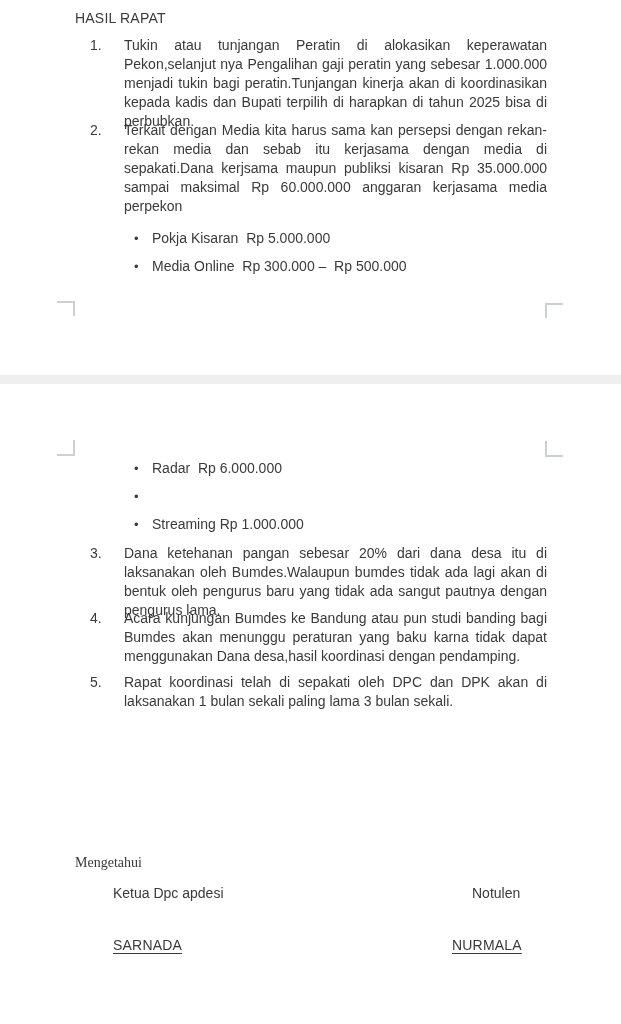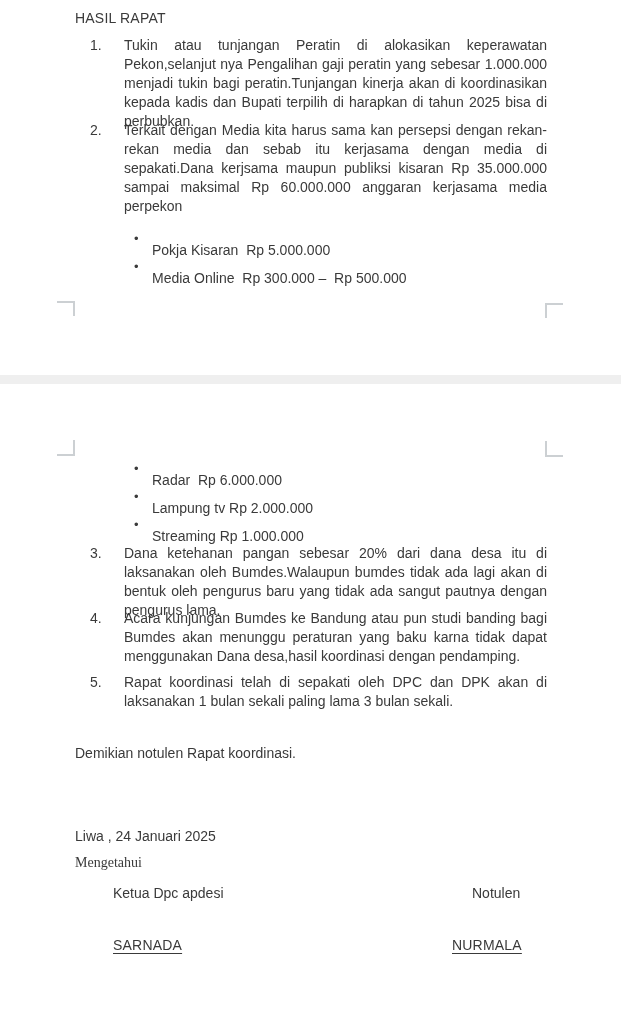--- a/index.html
+++ b/index.html
@@ -27,21 +27,21 @@
   .item-1 { top: 36px; }
   .item-2 { top: 121px; }
   .item-3 { top: 544px; }
   .item-4 { top: 609px; }
   .item-5 { top: 673px; }
 
   .detail-intro { left: 113px; top: 200px; }
 
   .bullet-row { position: absolute; left: 134px; display: flex; }
   .bullet-row .bullet { flex: 0 0 18px; width: 18px; font-size: 13px; }
-  .bullet-row .btxt { white-space: pre-wrap; margin-top: 12px; }
+  .bullet-row .btxt { white-space: pre-wrap; }
   .b-p1-0 { top: 229px; }
   .b-p1-1 { top: 257px; }
   .b-p2-0 { top: 459px; }
   .b-p2-1 { top: 487px; }
   .b-p2-2 { top: 515px; }
 
   .page-gap {
     position: absolute; left: 0; top: 375px;
     width: 621px; height: 9px;
     background: #efefef;
@@ -97,21 +97,20 @@
 
   <div class="crop-mark mark-p2-left"></div>
   <div class="crop-mark mark-p2-right"></div>
 
   <div class="bullet-row b-p2-0">
     <span class="bullet">•</span>
     <span class="btxt">Radar  Rp 6.000.000</span>
   </div>
   <div class="bullet-row b-p2-1">
     <span class="bullet">•</span>
-    <span class="btxt">Lampung tv Rp 2.000.000</span>
   </div>
   <div class="bullet-row b-p2-2">
     <span class="bullet">•</span>
     <span class="btxt">Streaming Rp 1.000.000</span>
   </div>
 
   <div class="num-item item-3">
     <span class="num">3.</span>
     <div class="txt">Dana ketehanan pangan sebesar 20% dari dana desa itu di laksanakan oleh Bumdes.Walaupun bumdes tidak ada lagi akan di bentuk oleh pengurus baru yang tidak ada sangut pautnya dengan pengurus lama.</div>
   </div>
@@ -119,23 +118,21 @@
   <div class="num-item item-4">
     <span class="num">4.</span>
     <div class="txt">Acara kunjungan Bumdes ke Bandung atau pun studi banding bagi Bumdes akan menunggu peraturan yang baku karna tidak dapat menggunakan Dana desa,hasil koordinasi dengan pendamping.</div>
   </div>
 
   <div class="num-item item-5">
     <span class="num">5.</span>
     <div class="txt">Rapat koordinasi telah di sepakati oleh DPC dan DPK akan di laksanakan 1 bulan sekali paling lama 3 bulan sekali.</div>
   </div>
 
-  <div class="abs closing">Demikian notulen Rapat koordinasi.</div>
 
-  <div class="abs place-date">Liwa , 24 Januari 2025</div>
   <div class="abs acknowledge">Mengetahui</div>
 
   <div class="abs sig-role-left">Ketua Dpc apdesi</div>
   <div class="abs sig-role-right">Notulen</div>
 
   <div class="abs sig-name sig-name-left">SARNADA</div>
   <div class="abs sig-name sig-name-right">NURMALA</div>
 
 </div>
 

